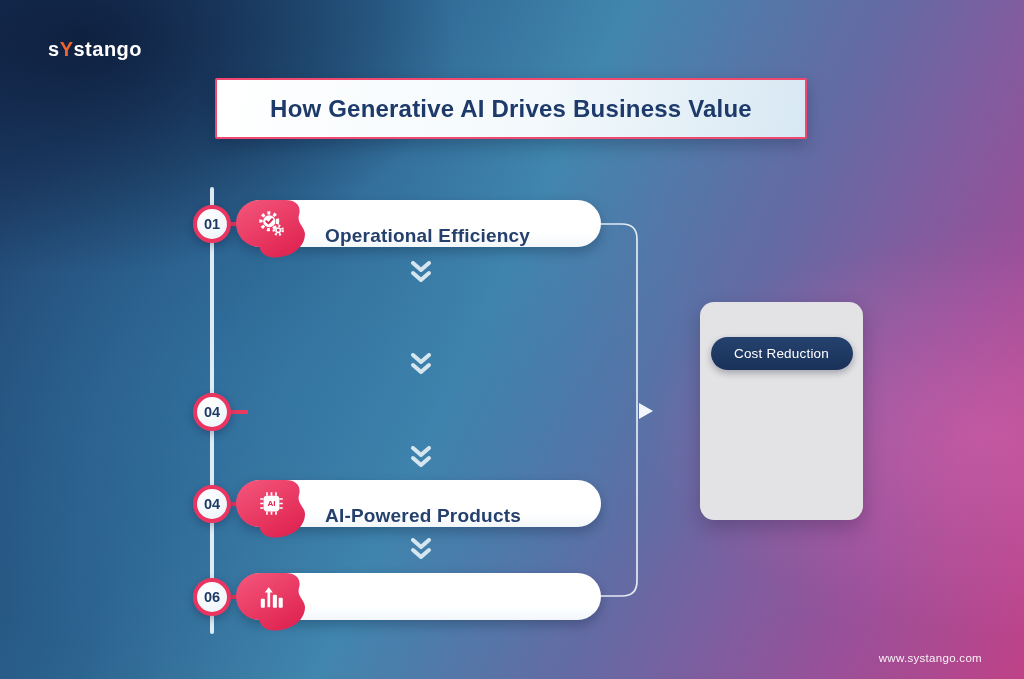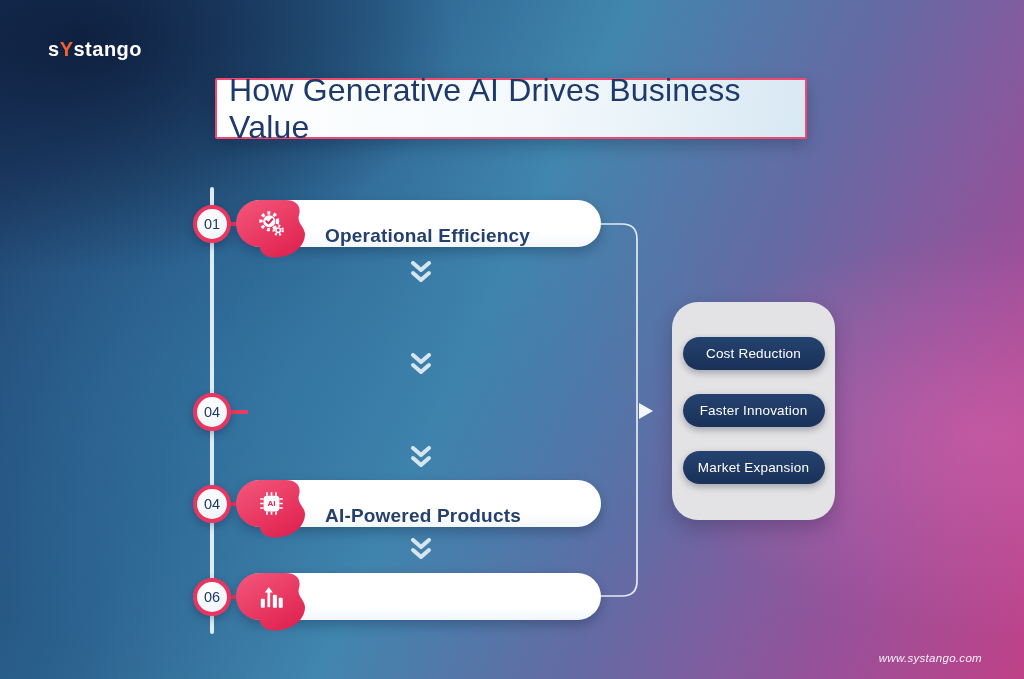--- a/index.html
+++ b/index.html
@@ -16,30 +16,30 @@
   .logo{position:absolute;left:48px;top:38px;font-size:20px;font-weight:bold;color:#fff;letter-spacing:0.5px;}
   .logo .accent{color:#f2622c;}
   
   .title-box{
     position:absolute;left:215px;top:78px;width:592px;height:61px;
     box-sizing:border-box;border:2.5px solid #f0486f;border-radius:2px;
     background:linear-gradient(100deg,#ffffff 0%,#f3f9fc 55%,#d8e8f3 100%);
     display:flex;align-items:center;justify-content:center;
     box-shadow:0 6px 16px rgba(10,20,50,0.28);
   }
-  .title-box h1{margin:12px;font-size:32px;font-weight:normal;color:#1e3a6a;letter-spacing:0.2px;}
+  .title-box h1{margin:4px;font-size:24px;font-weight:bold;color:#1e3a6a;letter-spacing:0.2px;}
   
   .timeline-line{position:absolute;left:210px;top:187px;width:3.5px;height:447px;background:#e9f2f8;border-radius:2px;opacity:0.95;}
   .step-row{position:absolute;left:0;width:660px;height:47px;}
   .connector{position:absolute;left:212px;top:21.5px;width:36px;height:4px;background:#e93b5f;}
   .num-circle{
     position:absolute;left:193px;top:4.5px;width:30px;height:30px;border-radius:50%;
     border:4px solid #ea3560;background:radial-gradient(circle at 35% 30%,#ffffff,#e9f2f8);
     display:flex;align-items:center;justify-content:center;
-    font-size:14.5px;font-weight:normal;color:#1e3a66;
+    font-size:14.5px;font-weight:bold;color:#1e3a66;
     box-shadow:0 3px 8px rgba(10,20,50,0.3);
   }
   .pill{
     position:absolute;left:237px;top:0;width:364px;height:47px;border-radius:23.5px;
     background:linear-gradient(180deg,#ffffff 70%,#f2f7fb 100%);
     box-shadow:0 5px 12px rgba(8,18,48,0.28);
   }
   .pill .blob{position:absolute;left:-1px;top:-1px;width:80px;height:60px;overflow:visible;}
   .pill .step-icon{position:absolute;left:21px;top:10px;width:27px;height:27px;}
   .pill .label{
@@ -49,32 +49,32 @@
   .chevron{position:absolute;left:408px;width:26px;height:23px;}
   
   .bracket{position:absolute;left:598px;top:214px;width:60px;height:392px;}
   .flow-arrow{
     position:absolute;left:639px;top:403px;width:0;height:0;
     border-top:8px solid transparent;border-bottom:8px solid transparent;
     border-left:14px solid #f2f7fb;
   }
   
   .outcome-panel{
-    position:absolute;left:672px;top:302px;width:163px;height:218px;border-radius:26px;
+    position:absolute;left:700px;top:302px;width:163px;height:218px;border-radius:14px;
     background:#e3e2e4;box-shadow:0 8px 20px rgba(15,15,45,0.25);
   }
   .outcome-pill{
     position:absolute;left:10.5px;width:142px;height:33px;border-radius:16.5px;
     background:linear-gradient(180deg,#24426f,#1a3158);
     display:flex;align-items:center;justify-content:center;
     color:#fff;font-size:13.5px;letter-spacing:0.2px;
     box-shadow:0 3px 7px rgba(10,20,50,0.3);
   }
   
-  .footer-url{position:absolute;right:42px;bottom:15px;font-size:11.5px;color:rgba(255,255,255,0.92);letter-spacing:0.3px;font-style:italic;}
+  .footer-url{position:absolute;right:42px;bottom:15px;font-size:11.5px;color:rgba(255,255,255,0.92);letter-spacing:0.3px;}
 </style>
 </head>
 <body>
 
 <div id="stage">
 
   <svg width="0" height="0" style="position:absolute">
     <defs>
       <linearGradient id="blobGrad" x1="0" y1="0" x2="0.7" y2="1">
         <stop offset="0" stop-color="#f4577c"></stop>
@@ -176,23 +176,17 @@
 
   <svg class="bracket" viewBox="0 0 60 392">
     <path d="M3,10 L24,10 Q39,10 39,25 L39,367 Q39,382 24,382 L3,382" fill="none" stroke="#eef4f9" stroke-width="1.7" opacity="0.92"></path>
   </svg>
   <div class="flow-arrow"></div>
 
   <div class="outcome-panel">
     <div class="outcome-pill" style="top:35px">
         <span>Cost Reduction</span>
       </div>
-    <div class="outcome-pill" style="top:92px">
-        <span>Faster Innovation</span>
-      </div>
-    <div class="outcome-pill" style="top:149px">
-        <span>Market Expansion</span>
-      </div>
   </div>
 
   <div class="footer-url">www.systango.com</div>
 
 </div>
 
 </body></html>

